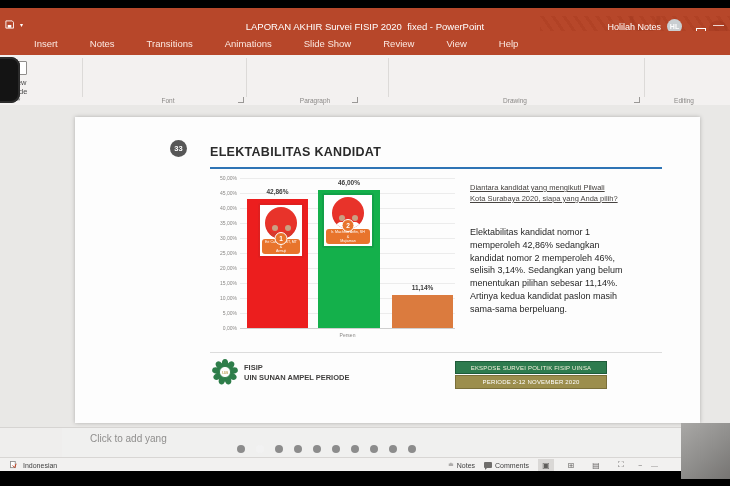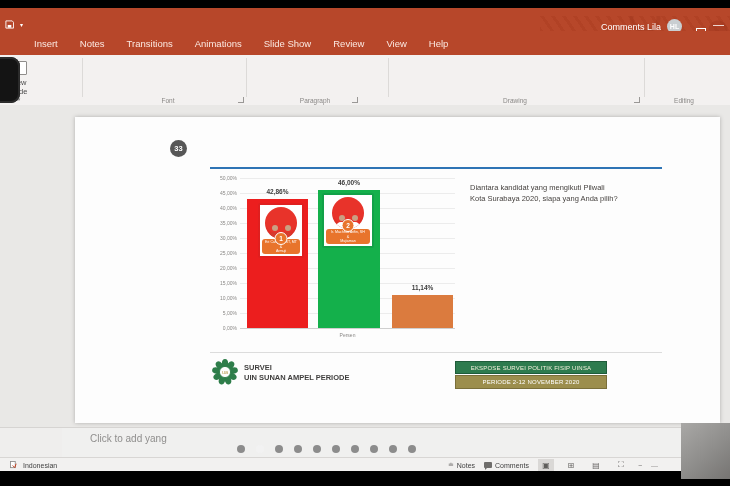--- a/index.html
+++ b/index.html
@@ -18,21 +18,21 @@
   .qat{left:5px;top:12px;color:#fff;font-size:9px;display:flex;align-items:center;gap:6px;}
   .win-title{left:0;top:13px;width:730px;text-align:center;font-size:9.5px;color:#ffffff;}
   .user-chip{right:48px;top:11px;display:flex;align-items:center;gap:6px;font-size:9px;color:#fff;}
   .avatar{width:15px;height:15px;border-radius:50%;background:#c9ced1;color:#fdfdfd;font-size:7px;
           display:flex;align-items:center;justify-content:center;font-weight:bold;}
   .ribbon-display-btn{right:24px;top:14px;color:#fff;}
   .min-btn{right:6px;top:10px;color:#fff;font-size:11px;}
 
   
   .tabrow{left:0;top:31px;width:730px;height:24px;background:#b7472a;display:flex;align-items:center;}
-  .tabs{display:flex;margin-left:25px;gap:4px;}
+  .tabs{display:flex;margin-left:25px;gap:14px;}
   .tab{color:#fbe8e1;font-size:9.5px;padding:5px 9px;cursor:default;}
   .tellme{display:flex;align-items:center;gap:5px;color:#fbe8e1;font-size:9.5px;margin-left:8px;}
 
   
   .ribbon{left:0;top:55px;width:730px;height:50px;background:#f3f1f0;border-bottom:1px solid #c8c6c4;
           color:#444;font-size:8px;}
   .gsep{position:absolute;top:3px;bottom:8px;width:1px;background:#dcdad8;}
   .glabel{position:absolute;bottom:1px;font-size:6.5px;color:#8a8886;width:80px;text-align:center;}
   .launcher{position:absolute;bottom:2px;width:5px;height:5px;border-right:1px solid #9a9896;border-bottom:1px solid #9a9896;}
   .btn-stack{display:flex;align-items:center;gap:3px;font-size:8px;color:#4a4a4a;white-space:nowrap;}
@@ -64,21 +64,21 @@
   .panel-header{left:24px;top:6px;font-size:8px;color:#5a5856;}
   .panel-scroll{left:44px;top:18px;width:10px;height:296px;background:#e2e0de;}
   .panel-thumbjs{position:absolute;left:0;width:9px;background:#fff;border:1px solid #cfcdcb;border-left:none;box-sizing:border-box;}
   .panel-thumbjs.sel{border:2px solid #c43e1c;border-left:none;}
   .panel-thumbjs .dotg{position:absolute;left:1px;bottom:1px;width:3px;height:3px;border-radius:50%;background:#2f7d4f;}
   .scroll-thumb{position:absolute;left:0;width:10px;background:#fdfdfd;border:1px solid #cfcdcb;box-sizing:border-box;}
   .scroll-down-btn{left:49px;top:333px;width:12px;height:13px;background:#fbfaf9;border:1px solid #c8c6c4;
      font-size:6px;color:#666;text-align:center;line-height:13px;}
 
   
-  .slide{left:75px;top:12px;width:625px;height:306px;background:#fdfdfd;box-shadow:0 0 4px rgba(0,0,0,.25);padding-left:20px;}
+  .slide{left:75px;top:12px;width:625px;height:306px;background:#fdfdfd;box-shadow:0 0 4px rgba(0,0,0,.25);}
   .badge33{left:95px;top:23px;width:17px;height:17px;border-radius:50%;background:#575757;color:#fff;
      font-size:7.5px;display:flex;align-items:center;justify-content:center;font-weight:bold;}
   .slide-title{left:135px;top:28px;font-size:12.5px;font-weight:600;color:#2b2b2b;letter-spacing:.3px;}
   .title-rule{left:135px;top:50px;width:452px;height:2px;background:#2e74b5;}
 
   .chart-area{left:110px;top:61px;width:390px;height:162px;}
   .ytick{position:absolute;left:0;width:52px;text-align:right;font-size:5px;color:#8a8886;}
   .gridline{position:absolute;left:55px;width:215px;height:1px;background:#ececec;}
   .gridline.base{background:#cfcfcf;}
   .plot{position:absolute;left:55px;top:0;width:215px;height:150px;}
@@ -95,21 +95,21 @@
   .person .head{margin:0 auto;width:6px;height:6px;border-radius:50%;background:#caa083;}
   .person .body{margin:1px auto 0;width:11px;height:7px;border-radius:5px 5px 0 0;background:#fff;}
   .person.pl{left:3px;} .person.pr{right:3px;}
   .c1 .person .body{background:#d63a2e;}
   .num-badge{position:absolute;left:50%;transform:translateX(-50%);top:27px;width:11px;height:11px;border-radius:50%;
      background:#e8742c;border:1px solid #fff;color:#fff;font-size:6.5px;font-weight:bold;
      display:flex;align-items:center;justify-content:center;z-index:2;}
   .name-pill{position:absolute;left:2px;right:2px;bottom:2px;height:15px;background:#e8742c;border-radius:3px;
      color:#fff;font-size:3.6px;line-height:1.3;text-align:center;padding-top:1px;box-sizing:border-box;}
 
-  .q-text{left:395px;top:66px;width:152px;font-size:7.5px;line-height:1.45;color:#474340;}
+  .q-text{left:395px;top:66px;width:152px;font-size:7.5px;line-height:1.45;color:#474340;text-decoration:underline;}
   .a-text{left:395px;top:109px;width:158px;font-size:9px;line-height:1.42;color:#262626;}
 
   .foot-divider{left:135px;top:235px;width:452px;height:1px;background:#dcdcdc;}
   .org-logo{left:137px;top:242px;width:26px;height:26px;}
   .org-text{left:169px;top:246px;font-size:7.5px;font-weight:bold;color:#403f3e;line-height:1.35;}
   .badge-green{left:380px;top:244px;width:152px;height:13px;background:#2e7b4e;border:1px solid #1f5c3a;
      color:#f4f1dd;font-size:6px;display:flex;align-items:center;justify-content:center;letter-spacing:.2px;box-sizing:border-box;}
   .badge-olive{left:380px;top:258px;width:152px;height:14px;background:#9c8e4d;border:1px solid #7a6f3a;
      color:#fff;font-size:6px;display:flex;align-items:center;justify-content:center;letter-spacing:.2px;box-sizing:border-box;}
 
@@ -145,22 +145,23 @@
 
   <div class="abs titlebar">
     <div class="abs deco"></div>
     <div class="abs qat">
       <svg width="9" height="9" viewBox="0 0 10 10">
         <path d="M1 1h7l1.5 1.5V9H1z" fill="none" stroke="#fff" stroke-width="1"></path>
         <rect x="3" y="5.5" width="4" height="3" fill="#fff"></rect>
       </svg>
       <span style="font-size:6px">▾</span>
     </div>
+    <div class="abs win-title">LAPORAN AKHIR Survei FISIP 2020_fixed  -  PowerPoint</div>
     <div class="abs user-chip">
-      <span>Comments Lila</span>
+      <span>Holilah Notes</span>
       <span class="avatar">HL</span>
     </div>
     <div class="abs ribbon-display-btn">
       <svg width="10" height="8" viewBox="0 0 10 8">
           <rect x="0.5" y="0.5" width="9" height="7" fill="none" stroke="#fff"></rect>
           <path d="M3 3.5h4M5 3.5v2.5" stroke="#fff" stroke-width="0.8"></path>
         </svg>
     </div>
     <div class="abs min-btn">—</div>
   </div>
@@ -327,20 +328,21 @@
     </div>
     <div class="glabel" style="left:644px;">Editing</div>
   </div>
 
   <div class="abs pill-left"></div>
 
   <div class="abs workspace">
 
     <div class="abs slide">
       <div class="abs badge33">33</div>
+      <div class="abs slide-title">ELEKTABILITAS KANDIDAT</div>
       <div class="abs title-rule"></div>
 
       <div class="abs chart-area">
         <div id="yaxis">
             <div class="ytick" style="top: -3px;">50,00%</div>
             <div class="ytick" style="top: 12px;">45,00%</div>
             <div class="ytick" style="top: 27px;">40,00%</div>
             <div class="ytick" style="top: 42px;">35,00%</div>
             <div class="ytick" style="top: 57px;">30,00%</div>
             <div class="ytick" style="top: 72px;">25,00%</div>
@@ -405,20 +407,21 @@
               <div>Ir. Machfud Arifin, SH</div>
               <div>&amp;</div>
               <div>Mujiaman</div>
             </div>
           </div>
         </div>
         <div class="xlabel">Persen</div>
       </div>
 
       <div class="abs q-text">Diantara kandidat yang mengikuti Pilwali Kota Surabaya 2020, siapa yang Anda pilih?</div>
+      <div class="abs a-text">Elektabilitas kandidat nomor 1 memperoleh 42,86% sedangkan kandidat nomor 2 memperoleh 46%, selisih 3,14%. Sedangkan yang belum menentukan pilihan sebesar 11,14%. Artinya kedua kandidat paslon masih sama-sama berpeluang.</div>
 
       <div class="abs foot-divider"></div>
       <svg class="abs org-logo" viewBox="0 0 28 28">
         <g fill="#2e7d4a">
           <g id="petal">
               <ellipse cx="14" cy="5" rx="3.4" ry="5"></ellipse>
             </g>
           <use href="#petal" transform="rotate(40 14 14)"></use>
             <use href="#petal" transform="rotate(80 14 14)"></use>
           <use href="#petal" transform="rotate(120 14 14)"></use>
@@ -426,21 +429,21 @@
           <use href="#petal" transform="rotate(200 14 14)"></use>
             <use href="#petal" transform="rotate(240 14 14)"></use>
           <use href="#petal" transform="rotate(280 14 14)"></use>
             <use href="#petal" transform="rotate(320 14 14)"></use>
         </g>
         <circle cx="14" cy="14" r="6" fill="#fdfdfd"></circle>
         <circle cx="14" cy="14" r="6" fill="none" stroke="#2e7d4a" stroke-width="1"></circle>
         <text x="14" y="16.5" font-size="6" text-anchor="middle" fill="#b89b4e" font-family="Liberation Sans, sans-serif">ua</text>
       </svg>
       <div class="abs org-text">
-        <div>SURVEI</div>
+        <div>FISIP</div>
         <div>UIN SUNAN AMPEL PERIODE</div>
       </div>
       <div class="abs badge-green">EKSPOSE SURVEI POLITIK FISIP UINSA</div>
       <div class="abs badge-olive">PERIODE 2-12 NOVEMBER 2020</div>
     </div>
 
     <div class="abs scroll-down-btn">▾</div>
   </div>
 
   <div class="abs notes-left"></div>

